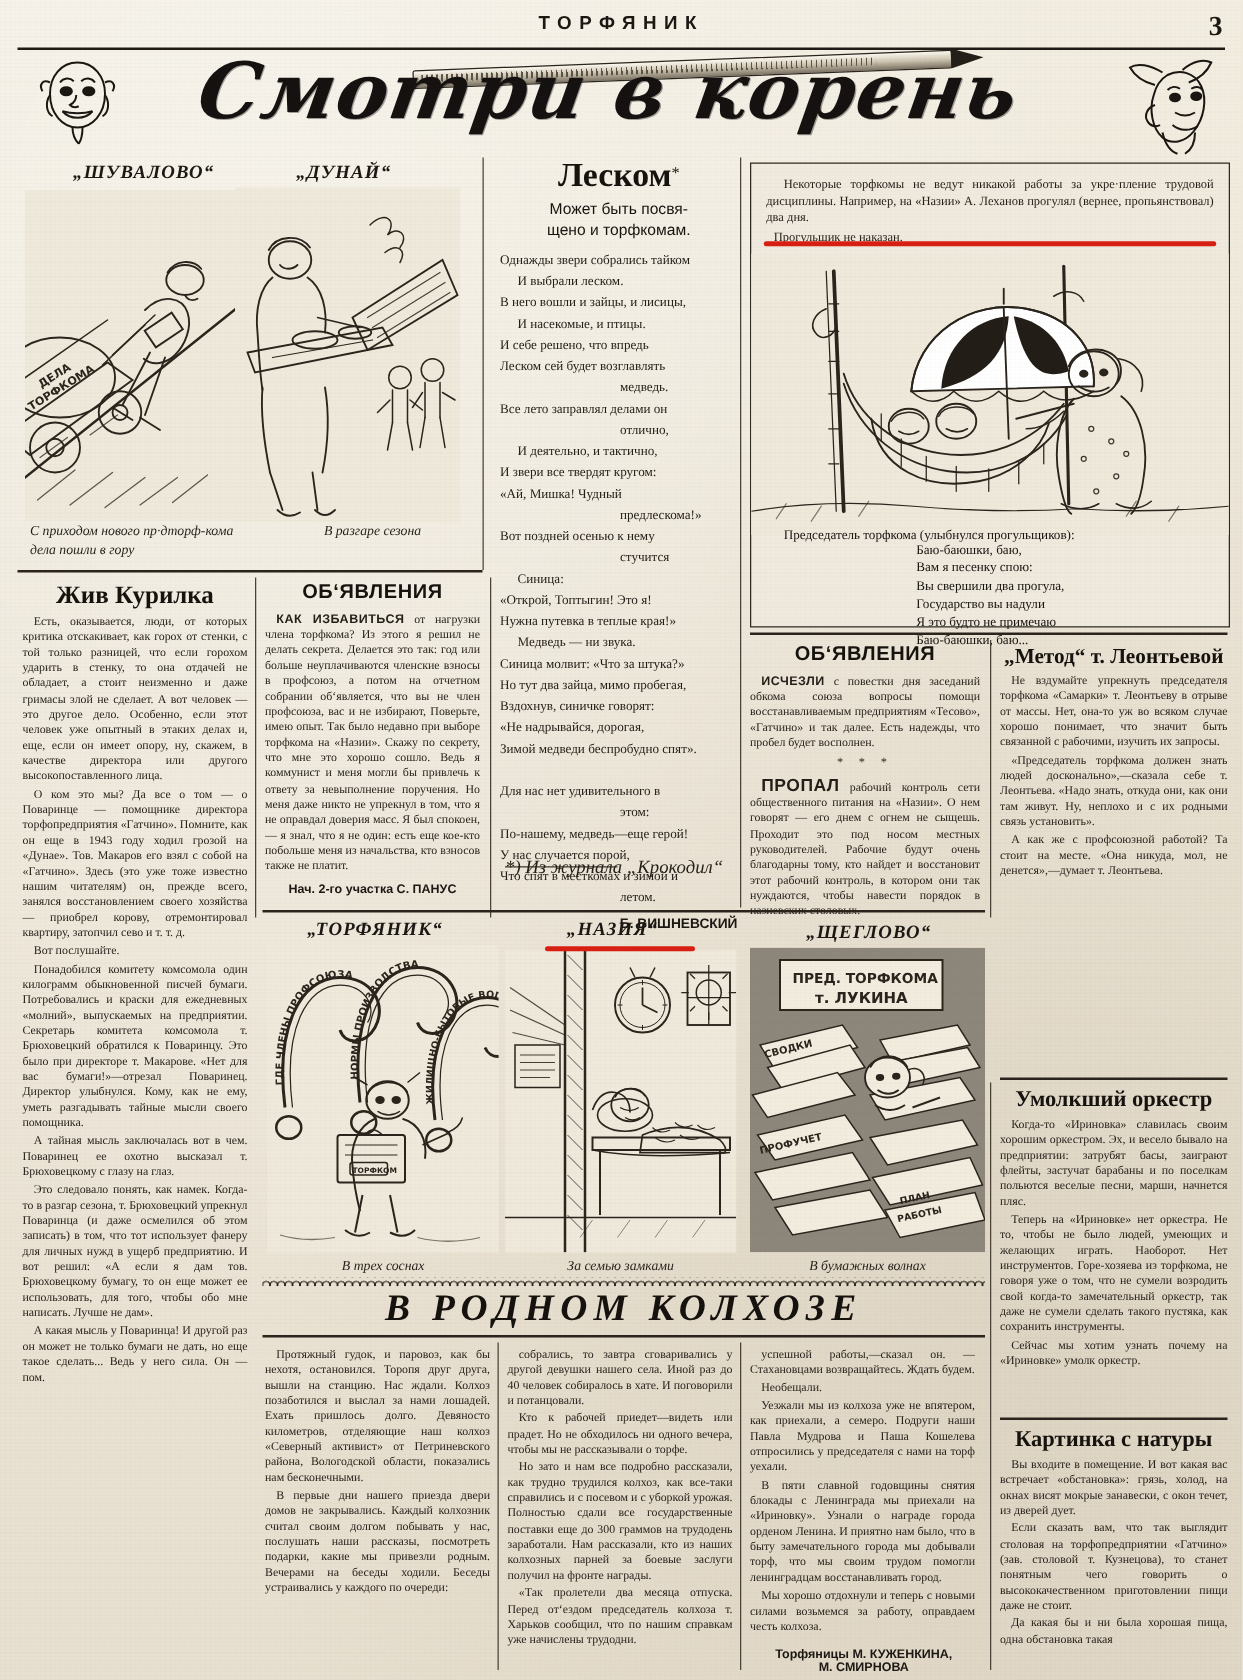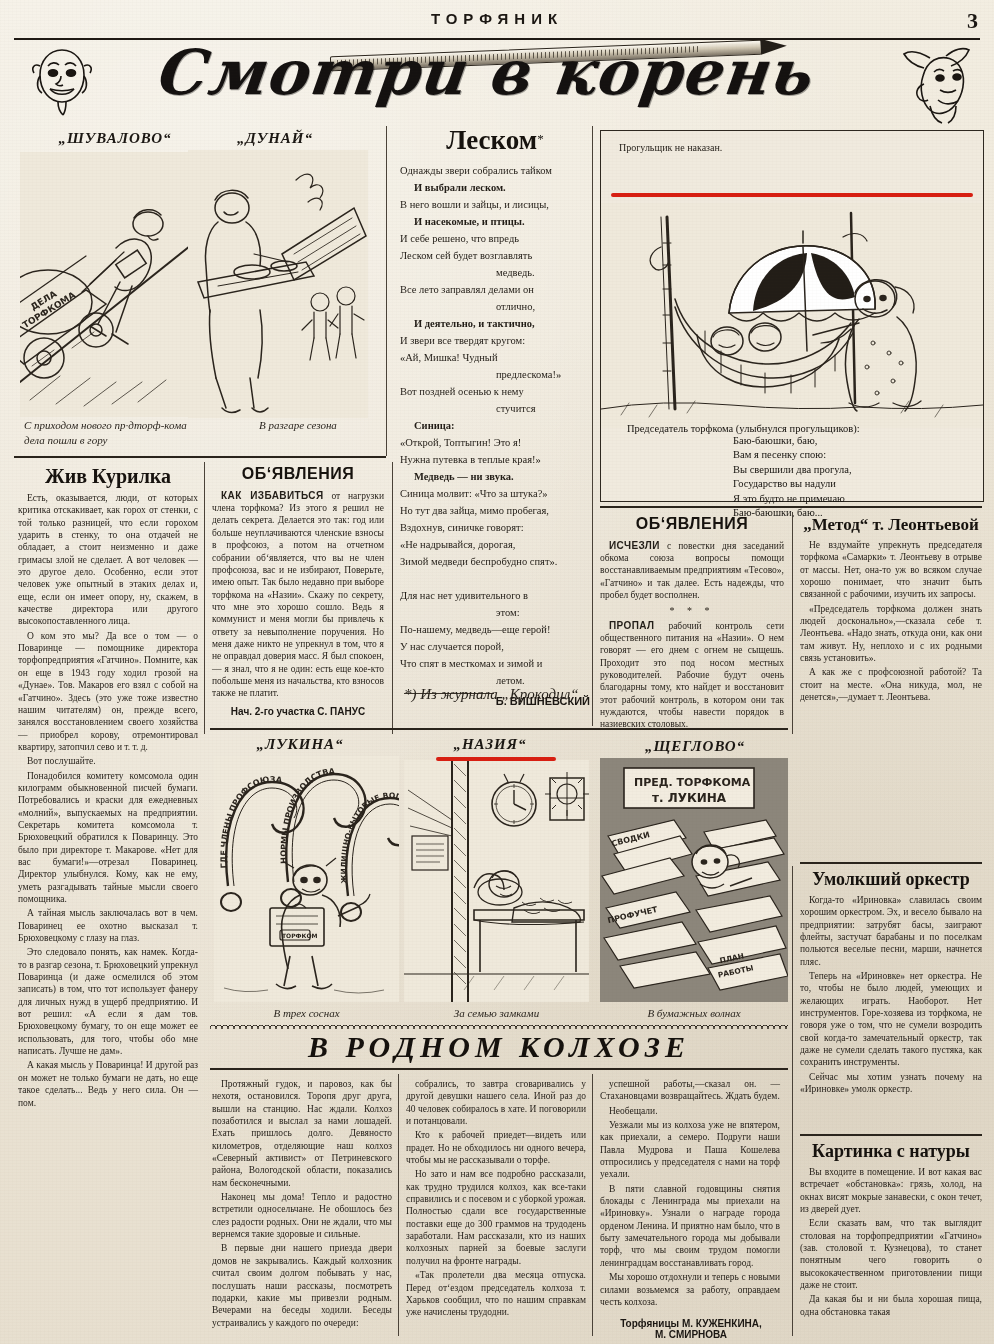--- a/index.html
+++ b/index.html
@@ -90,21 +90,21 @@
   .body-txt p{margin:0 0 2px 0;text-indent:9px;}
   .lead-caps{font-weight:bold;letter-spacing:.4px;}
   .sig{font-family:"Liberation Sans",sans-serif;font-weight:bold;font-size:10px;
     text-align:right;margin-top:3px;color:#1b1713;}
   .sig-c{text-align:center;}
   .verse{
     font-family:"Liberation Serif",serif;font-size:10.5px;line-height:1.62;
     color:#221d17;
   }
   .verse div{white-space:nowrap;}
-  .ind1{padding-left:14px;font-weight:bold;}
+  .ind1{padding-left:14px;}
   .ind3{padding-left:96px;}
   
   .art{
     position:absolute;background:#efe9db;overflow:hidden;
   }
   .art svg{display:block;width:100%;height:100%;}
   .boxed{border:1px solid #2e2820;}
   .stars{text-align:center;letter-spacing:5px;font-size:10px;margin:2px 0;color:#2a241c;}
   .wavy{
     position:absolute;height:7px;
@@ -257,20 +257,24 @@
   </div>
 
   <div class="cap-text" style="position:absolute;left:24px;top:418px;width:170px;">С приходом нового пр·дторф-кома дела пошли в гору</div>
   <div class="cap-text" style="position:absolute;left:218px;top:418px;width:160px;text-align:center;">В разгаре сезона</div>
 
   <div class="col-rule-v" style="left:386px;top:126px;height:330px;"></div>
 
   <div style="position:absolute;left:400px;top:126px;width:190px;">
     <div style="text-align:center;">
       <span class="hd" style="font-size:27px;display:inline;">Леском</span><span style="font-size:13px;vertical-align:super;">*</span>
+    </div>
+    <div style="font-family:'Liberation Sans',sans-serif;font-size:12.5px;text-align:center;margin-top:5px;line-height:1.3;">
+      <div>Может быть посвя-</div>
+      <div>щено и торфкомам.</div>
     </div>
     <div class="verse" id="poem-lines" style="margin-top:8px;">
         <div class="">Однажды звери собрались тайком</div>
         <div class="ind1">И выбрали леском.</div>
         <div class="">В него вошли и зайцы, и лисицы,</div>
         <div class="ind1">И насекомые, и птицы.</div>
         <div class="">И себе решено, что впредь</div>
         <div class="">Леском сей будет возглавлять</div>
         <div class="ind3">медведь.</div>
         <div class="">Все лето заправлял делами он</div>
@@ -301,20 +305,21 @@
     <div class="sig" style="margin-top:6px;font-size:11px;">Б. ВИШНЕВСКИЙ</div>
   </div>
 
   <div class="rule-h" style="left:404px;top:693px;width:90px;"></div>
   <div class="cap-text" style="position:absolute;left:404px;top:684px;width:186px;font-size:15px;">*) Из журнала „Крокодил“</div>
 
   <div class="col-rule-v" style="left:592px;top:126px;height:600px;"></div>
 
   <div class="boxed" style="position:absolute;left:600px;top:130px;width:382px;height:370px;background:#f0ead d;background:#f0eade;">
     <div class="body-txt" style="margin:10px 12px 0 12px;font-size:10px;line-height:1.35;">
+      <p style="text-indent:14px;">Некоторые торфкомы не ведут никакой работы за укре·пление трудовой дисциплины. Например, на «Назии» А. Леханов прогулял (вернее, пропьянствовал) два дня.</p>
       <p style="text-indent:6px;margin-top:1px;">Прогульщик не наказан.</p>
     </div>
     <div class="redline" style="left:10px;top:62px;width:362px;"></div>
 
     <div class="art" style="left:0;top:72px;width:382px;height:225px;">
       <svg viewBox="0 0 382 225">
         <g fill="none" stroke="#2a241d" stroke-width="1.5" stroke-linecap="round">
 
           <path d="M0 206 q60-10 130-4 t130 2 q60 4 122-2" stroke-width="1"></path>
           <g stroke-width="1" opacity=".6">
@@ -417,21 +422,21 @@
   </div>
 
   <div class="col-rule-v" style="left:392px;top:462px;height:272px;"></div>
 
   <div style="position:absolute;left:600px;top:516px;width:184px;">
     <div class="hd hd-md" style="font-family:'Liberation Sans',sans-serif;font-size:16px;letter-spacing:.5px;">ОБ‘ЯВЛЕНИЯ</div>
     <div class="body-txt" style="margin-top:6px;">
       <p><span class="lead-caps" style="font-family:'Liberation Sans',sans-serif;font-size:10px;">ИСЧЕЗЛИ</span>
         <span>с повестки дня заседаний обкома союза вопросы помощи восстанавливаемым предприятиям «Тесово», «Гатчино» и так далее. Есть надежды, что пробел будет восполнен.</span></p>
       <div class="stars">* * *</div>
-      <p><span class="lead-caps" style="font-family:'Liberation Sans',sans-serif;font-size:10px;">ПРОПАЛ</span>
+      <p><span class="lead-caps" style="font-family:'Liberation Sans',sans-serif;font-size:14px;">ПРОПАЛ</span>
         <span>рабочий контроль сети общественного питания на «Назии». О нем говорят — его днем с огнем не сыщешь. Проходит это под носом местных руководителей. Рабочие будут очень благодарны тому, кто найдет и восстановит этот рабочий контроль, в котором они так нуждаются, чтобы навести порядок в назиевских столовых.</span></p>
     </div>
   </div>
 
   <div class="col-rule-v" style="left:792px;top:512px;height:222px;"></div>
 
   <div style="position:absolute;left:800px;top:516px;width:182px;">
     <div class="hd" style="font-size:17px;">„Метод“ т. Леонтьевой</div>
     <div class="body-txt" id="metod-body" style="margin-top:5px;">
         <p>Не вздумайте упрекнуть председателя торфкома «Самарки» т. Леонтьеву в отрыве от массы. Нет, она-то уж во всяком случае хорошо понимает, что значит быть связанной с рабочими, изучить их запросы.</p>
@@ -459,21 +464,21 @@
         <p>Вы входите в помещение. И вот какая вас встречает «обстановка»: грязь, холод, на окнах висят мокрые занавески, с окон течет, из дверей дует.</p>
         <p>Если сказать вам, что так выглядит столовая на торфопредприятии «Гатчино» (зав. столовой т. Кузнецова), то станет понятным чего говорить о высококачественном приготовлении пищи даже не стоит.</p>
         <p>Да какая бы и ни была хорошая пища, одна обстановка такая</p>
       </div>
   </div>
 
   <div class="col-rule-v" style="left:792px;top:866px;height:470px;"></div>
 
   <div class="rule-h2" style="left:210px;top:728px;width:578px;"></div>
 
-  <div class="cap-label" style="position:absolute;left:212px;top:736px;width:176px;">„ЛУКИНА“</div>
+  <div class="cap-label" style="position:absolute;left:212px;top:736px;width:176px;">„ТОРФЯНИК“</div>
   <div class="cap-label" style="position:absolute;left:402px;top:736px;width:176px;">„НАЗИЯ“</div>
   <div class="redline" style="left:436px;top:757px;width:120px;"></div>
   <div class="cap-label" style="position:absolute;left:600px;top:738px;width:190px;">„ЩЕГЛОВО“</div>
 
   <div class="art" style="left:214px;top:756px;width:185px;height:246px;">
     <svg viewBox="0 0 185 246">
       <defs>
         <path id="q1" d="M14 130 C6 66 26 26 58 26 C84 26 96 48 86 66 C78 80 62 80 58 68"></path>
         <path id="q2" d="M74 126 C66 58 88 18 120 18 C146 18 158 42 148 60 C140 74 124 74 120 62"></path>
         <path id="q3" d="M134 140 C126 80 146 42 176 42 C198 42 208 64 199 80 C192 92 178 92 174 82"></path>
@@ -650,21 +655,20 @@
   <div class="cap-text" style="position:absolute;left:214px;top:1006px;width:185px;text-align:center;">В трех соснах</div>
   <div class="cap-text" style="position:absolute;left:404px;top:1006px;width:185px;text-align:center;">За семью замками</div>
   <div class="cap-text" style="position:absolute;left:600px;top:1006px;width:188px;text-align:center;">В бумажных волнах</div>
 
   <div class="wavy" style="left:210px;top:1022px;width:578px;"></div>
   <div class="kolhoz-title" style="position:absolute;left:210px;top:1030px;width:578px;">В РОДНОМ КОЛХОЗЕ</div>
   <div class="rule-h2" style="left:210px;top:1068px;width:578px;"></div>
 
   <div class="body-txt" id="kolhoz-c0" style="position:absolute;left:212px;top:1078px;width:180px;">
       <p>Протяжный гудок, и паровоз, как бы нехотя, остановился. Торопя друг друга, вышли на станцию. Нас ждали. Колхоз позаботился и выслал за нами лошадей. Ехать пришлось долго. Девяносто километров, отделяющие наш колхоз «Северный активист» от Петриневского района, Вологодской области, показались нам бесконечными.</p>
-      <p>Наконец мы дома! Тепло и радостно встретили односельчане. Не обошлось без слез радости родных. Они не ждали, что мы вернемся такие здоровые и сильные.</p>
       <p>В первые дни нашего приезда двери домов не закрывались. Каждый колхозник считал своим долгом побывать у нас, послушать наши рассказы, посмотреть подарки, какие мы привезли родным. Вечерами на беседы ходили. Беседы устраивались у каждого по очереди:</p>
     </div>
   <div class="body-txt" id="kolhoz-c1" style="position:absolute;left:406px;top:1078px;width:180px;">
       <p>собрались, то завтра сговаривались у другой девушки нашего села. Иной раз до 40 человек собиралось в хате. И поговорили и потанцовали.</p>
       <p>Кто к рабочей приедет—видеть или прадет. Но не обходилось ни одного вечера, чтобы мы не рассказывали о торфе.</p>
       <p>Но зато и нам все подробно рассказали, как трудно трудился колхоз, как все-таки справились и с посевом и с уборкой урожая. Полностью сдали все государственные поставки еще до 300 граммов на трудодень заработали. Нам рассказали, кто из наших колхозных парней за боевые заслуги получил на фронте награды.</p>
       <p>«Так пролетели два месяца отпуска. Перед от‘ездом председатель колхоза т. Харьков сообщил, что по нашим справкам уже начислены трудодни.</p>
     </div>
   <div class="body-txt" id="kolhoz-c2" style="position:absolute;left:600px;top:1078px;width:180px;">
       <p>успешной работы,—сказал он. —Стахановцами возвращайтесь. Ждать будем.</p>

